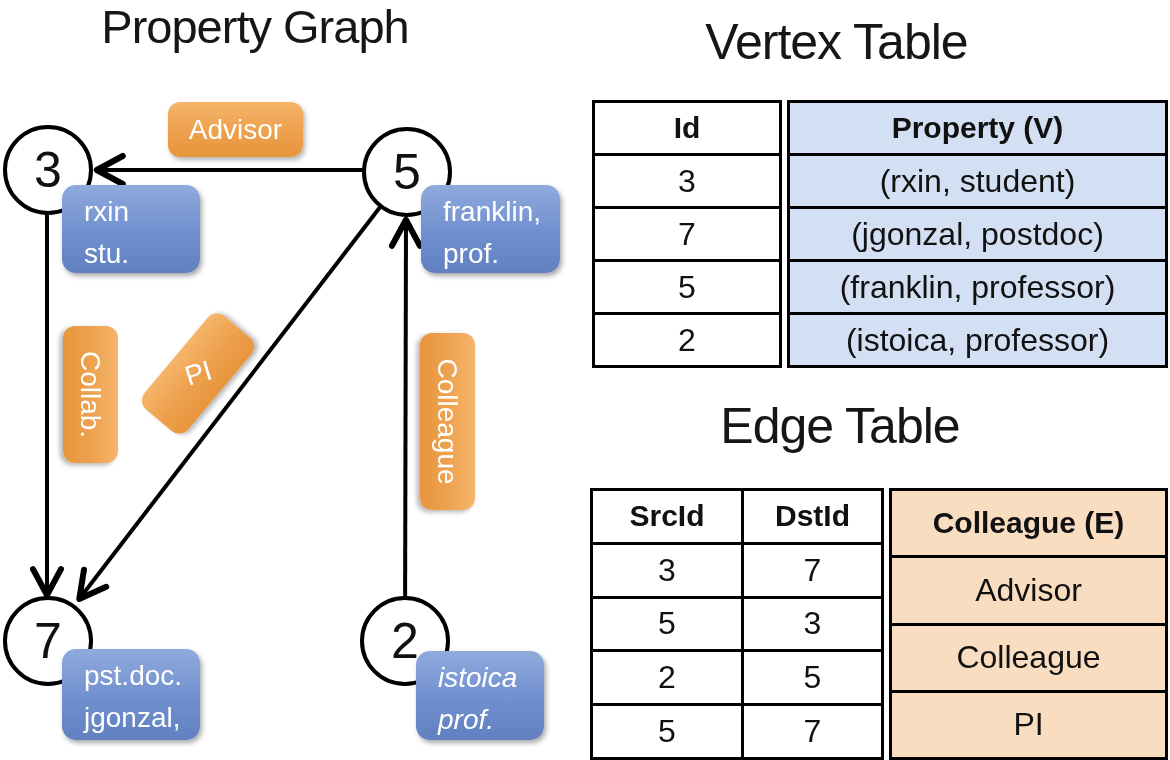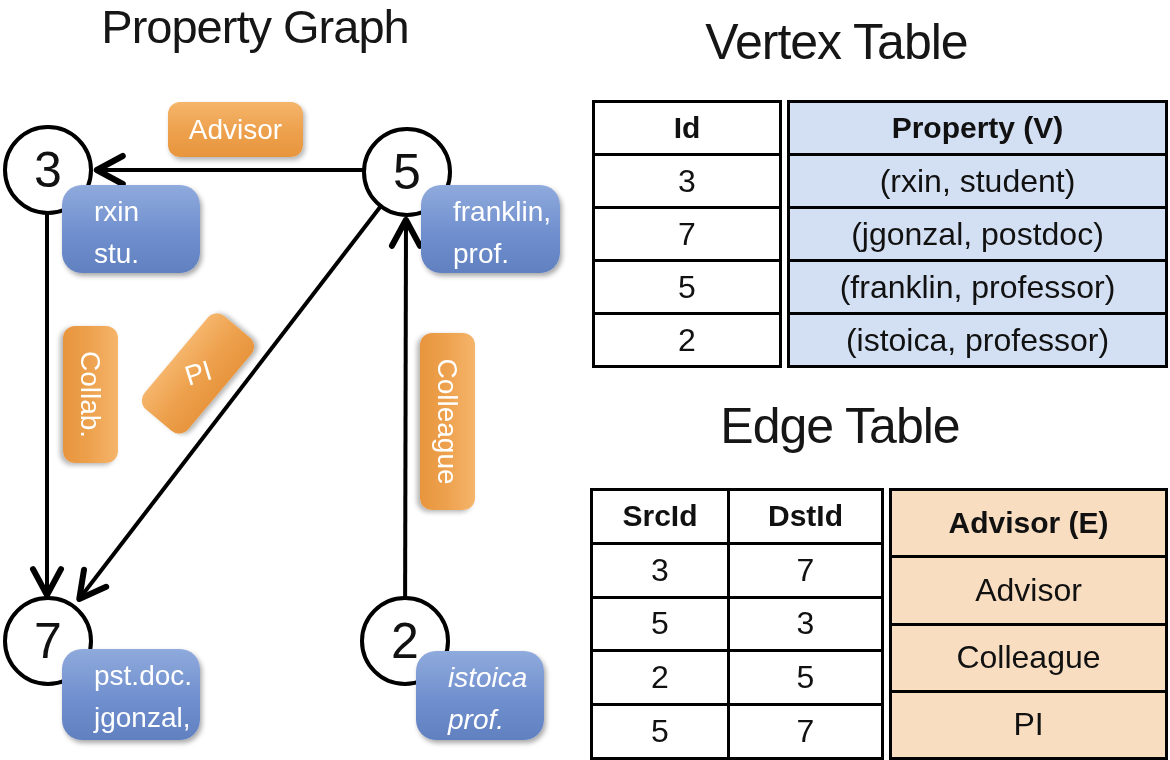--- a/index.html
+++ b/index.html
@@ -11,23 +11,23 @@
     position:absolute; text-align:center; font-size:47px; line-height:1.15;
     letter-spacing:-1px; color:#161616; white-space:nowrap;
   }
   #edges-svg { position:absolute; left:0; top:0; z-index:1; }
   .vcircle {
     position:absolute; width:90px; height:90px; box-sizing:border-box;
     border:4px solid #000; border-radius:50%; background:#fff; z-index:2;
     display:flex; align-items:center; justify-content:center; font-size:50px; color:#111;
   }
   .tagbox {
-    position:absolute; z-index:3; box-sizing:border-box; border-radius:20px;
+    position:absolute; z-index:3; box-sizing:border-box; border-radius:14px;
     background:linear-gradient(180deg,#8faadc 0%,#708fce 55%,#6080c0 100%);
-    color:#fff; font-size:28px; line-height:1.5; padding:6px 6px 0 32px;
+    color:#fff; font-size:28px; line-height:1.5; padding:6px 6px 0 22px;
     box-shadow:2px 3px 5px rgba(0,0,0,0.35);
   }
   .edgebox {
     position:absolute; z-index:3; box-sizing:border-box; border-radius:12px;
     background:linear-gradient(180deg,#f5b56b 0%,#eda04c 55%,#e8953d 100%);
     color:#fff; font-size:28px; display:flex; align-items:center; justify-content:center;
     box-shadow:2px 3px 5px rgba(0,0,0,0.3); white-space:nowrap;
   }
   .coltable {
     position:absolute; box-sizing:border-box; border:3px solid #000;
@@ -121,36 +121,36 @@
     <div class="cell">(rxin, student)</div>
     <div class="cell">(jgonzal, postdoc)</div>
     <div class="cell">(franklin, professor)</div>
     <div class="cell">(istoica, professor)</div>
   </div>
 
   <div class="title" style="left:595px; top:398px; width:490px; font-size:50px;">Edge Table</div>
 
   <div class="coltable" style="left:590px; top:488px; width:294px; height:272px;">
     <div class="subrowwrap">
-      <div class="subcol" style="width:134px;">
+      <div class="subcol" style="width:148px;">
         <div class="cell hdr first">SrcId</div>
         <div class="cell">3</div>
         <div class="cell">5</div>
         <div class="cell">2</div>
         <div class="cell">5</div>
       </div>
       <div class="subcol divider" style="flex:1;">
         <div class="cell hdr first">DstId</div>
         <div class="cell">7</div>
         <div class="cell">3</div>
         <div class="cell">5</div>
         <div class="cell">7</div>
       </div>
     </div>
   </div>
   <div class="coltable orange-fill" style="left:889px; top:488px; width:279px; height:272px;">
-    <div class="cell hdr first">Advisor (E)</div>
+    <div class="cell hdr first">Colleague (E)</div>
     <div class="cell">Advisor</div>
     <div class="cell">Colleague</div>
     <div class="cell">PI</div>
   </div>
 
 </div>
 
 </body></html>

